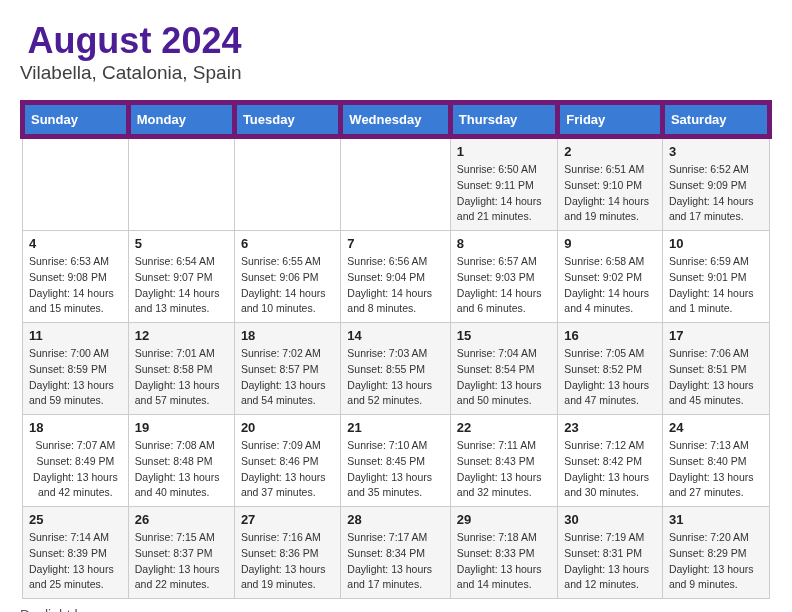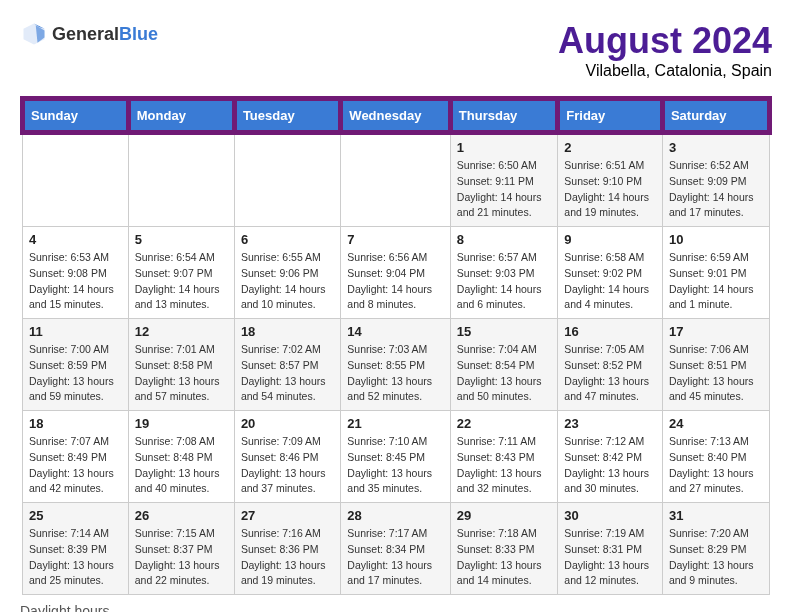--- a/index.html
+++ b/index.html
@@ -37,22 +37,22 @@
     }
     .title-area {
       text-align: right;
     }
     .month-year {
       font-size: 36px;
       font-weight: bold;
       color: #4c1d95;
     }
     .location {
-      font-size: 16px;
-      color: #000000;
+      font-size: 19px;
+      color: #404040;
     }
     table {
       width: 100%;
       border-collapse: collapse;
       font-size: 11px;
     }
     thead tr th {
       background-color: #3a7bd5;
       color: #fff;
       padding: 7px 6px;
@@ -91,30 +91,20 @@
       margin-top: 8px;
       font-size: 14px;
       color: #555;
       text-align: left;
     }
   </style>
 </head>
 <body>
 
 <div class="header-area">
-  <div class="logo">
-    <svg class="logo-icon" viewBox="0 0 32 32" xmlns="http://www.w3.org/2000/svg">
-      <polygon points="16,4 28,10 28,22 16,28 4,22 4,10" fill="#3a7bd5" opacity="0.15"></polygon>
-      <polygon points="18,6 28,12 28,20 20,26" fill="#3a7bd5" opacity="0.6"></polygon>
-      <polygon points="16,4 28,10 22,8" fill="#3a7bd5"></polygon>
-    </svg>
-    <div>
-      <span class="logo-text-general">General</span><span class="logo-text-blue">Blue</span>
-    </div>
-  </div>
   <div class="title-area">
     <div class="month-year">August 2024</div>
     <div class="location">Vilabella, Catalonia, Spain</div>
   </div>
 </div>
 
 <table>
   <thead>
     <tr>
     <th>Sunday</th>
@@ -252,21 +242,21 @@
           <span class="day-num">17</span>
           <div class="day-info" style="white-space: pre-line;">Sunrise: 7:06 AM
 Sunset: 8:51 PM
 Daylight: 13 hours
 and 45 minutes.</div>
         </td>
       </tr>
       <tr>
         <td>
           <span class="day-num">18</span>
-          <div class="day-info" style="white-space: pre-line;">Sunrise: 7:07 AM
+          <div class="day-info" style="white-space: pre-line; text-align: center;">Sunrise: 7:07 AM
 Sunset: 8:49 PM
 Daylight: 13 hours
 and 42 minutes.</div>
         </td>
         <td>
           <span class="day-num">19</span>
           <div class="day-info" style="white-space: pre-line;">Sunrise: 7:08 AM
 Sunset: 8:48 PM
 Daylight: 13 hours
 and 40 minutes.</div>

